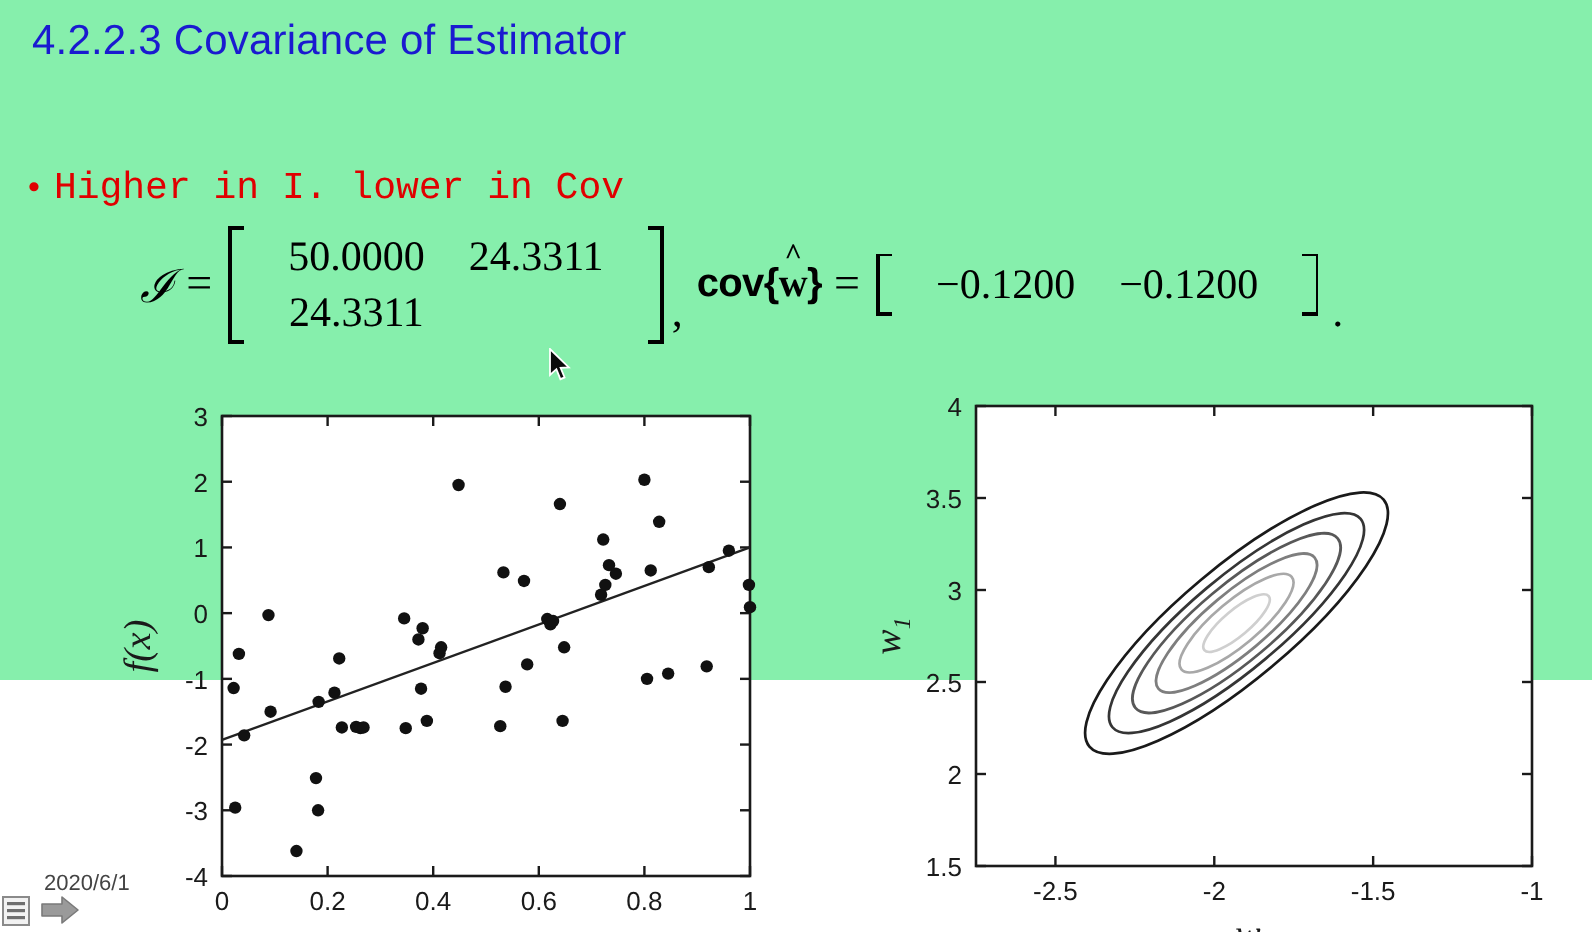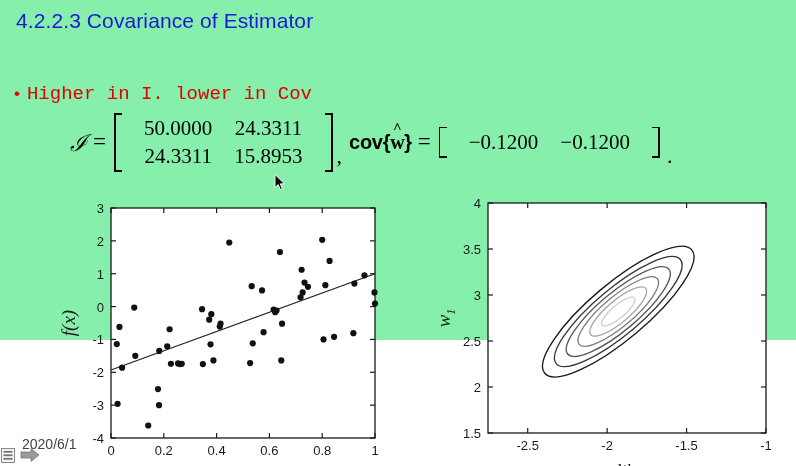--- a/index.html
+++ b/index.html
@@ -151,21 +151,21 @@
   
   .plot {
     position: absolute;
   }
 
   
   #footer-date {
     position: absolute;
     left: 22px;
     top: 436px;
-    font-size: 14px;
+    font-size: 11px;
     color: #444;
     font-family: "Liberation Sans", sans-serif;
   }
   #nav-icons {
     position: absolute;
     left: 1px;
     top: 447px;
     display: flex;
     align-items: center;
     gap: 5px;
@@ -198,21 +198,20 @@
     <span class="eq-eq">=</span>
 
     <span class="matrix">
       <span class="bracket left">
           <span></span>
         </span>
       <span class="mat-cells">
         <div><span>50.0000</span></div>
         <div><span>24.3311</span></div>
         <div><span>24.3311</span></div>
-        <div><span>15.8953</span></div>
       </span>
       <span class="bracket right">
           <span></span>
         </span>
     </span>
 
     <span class="comma">,</span>
 
     <span class="cov-label"><span>cov{</span><span class="hatw">w</span><span>}</span></span>
 

